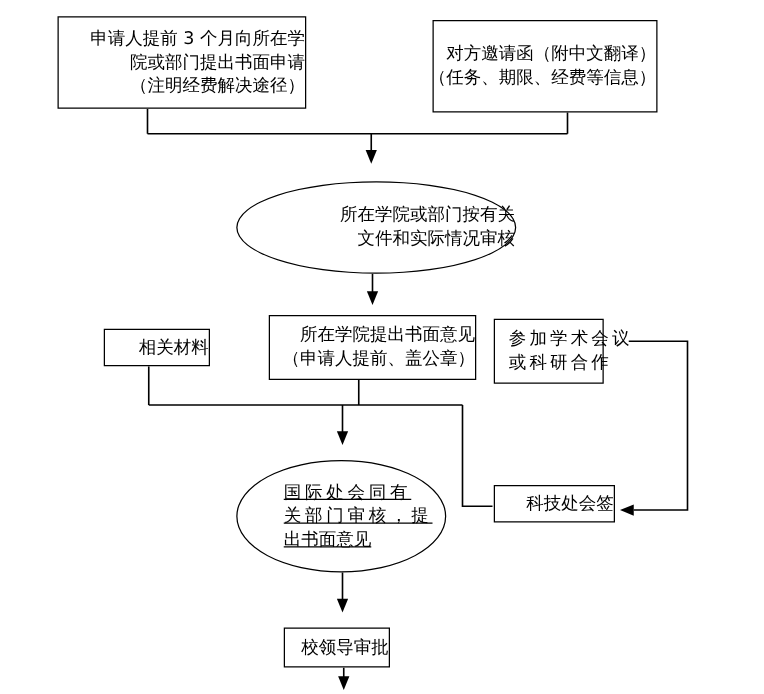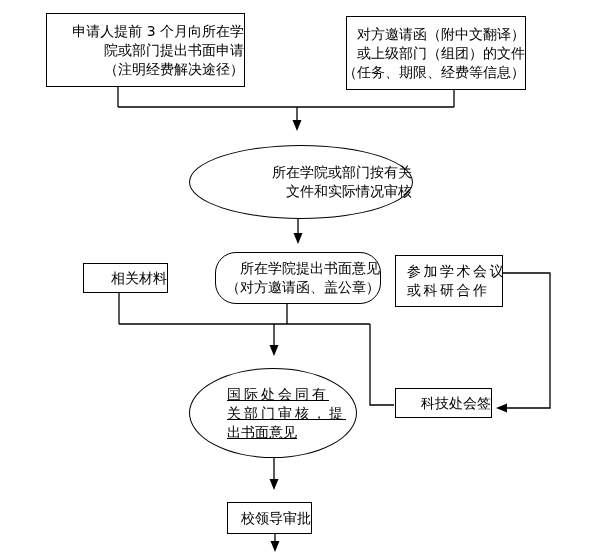--- a/index.html
+++ b/index.html
@@ -30,23 +30,23 @@
     line-height: 19px;
     text-align: center;
     white-space: nowrap;
   }
   .ellipse { border-radius: 50%; }
 
   
   .node-apply            { left: 46px;  top: 13px;  width: 199px; height: 74px; }
   .node-invite           { left: 346px; top: 16px;  width: 180px; height: 74px; }
   .node-college-review   { left: 189px; top: 145px; width: 224px; height: 74px; }
-  .node-college-opinion  { left: 215px; top: 252px; width: 166px; height: 52px; border-radius: 21px; }
+  .node-college-opinion  { left: 215px; top: 252px; width: 166px; height: 52px; }
   .node-materials        { left: 83px;  top: 263px; width: 85px;  height: 30px; padding-left: 20px; }
-  .node-academic         { left: 395px; top: 255px; width: 108px; height: 52px;
+  .node-academic         { left: 395px; top: 255px; width: 88px; height: 52px;
                            align-items: flex-start; padding-left: 11px;
                            text-align: left; letter-spacing: 2.5px; }
   .node-intl-review      { left: 189px; top: 368px; width: 168px; height: 90px;
                            align-items: flex-start; padding-left: 37px; text-align: left; text-decoration: underline; }
   .node-intl-review .line:not(:last-child) { letter-spacing: 3px; }
   .node-tech-countersign { left: 395px; top: 388px; width: 97px;  height: 30px; font-family: Liberation Serif, serif; }
   .node-leader-approval  { left: 227px; top: 502px; width: 85px;  height: 32px; }
 </style>
 </head>
 <body>
@@ -86,32 +86,31 @@
   </svg>
 
   <div class="node node-apply">
     <div class="line">申请人提前 3 个月向所在学</div>
     <div class="line">院或部门提出书面申请</div>
     <div class="line">（注明经费解决途径）</div>
   </div>
 
   <div class="node node-invite">
     <div class="line">对方邀请函（附中文翻译）</div>
-    <div class="line">或上级部门（组团）的文件</div>
     <div class="line">（任务、期限、经费等信息）</div>
   </div>
 
   <div class="node ellipse node-college-review">
     <div class="line">所在学院或部门按有关</div>
     <div class="line">文件和实际情况审核</div>
   </div>
 
   <div class="node node-college-opinion">
     <div class="line">所在学院提出书面意见</div>
-    <div class="line">（对方邀请函、盖公章）</div>
+    <div class="line">（申请人提前、盖公章）</div>
   </div>
 
   <div class="node node-materials">
     <div class="line">相关材料</div>
   </div>
 
   <div class="node node-academic">
     <div class="line">参加学术会议</div>
     <div class="line">或科研合作</div>
   </div>

